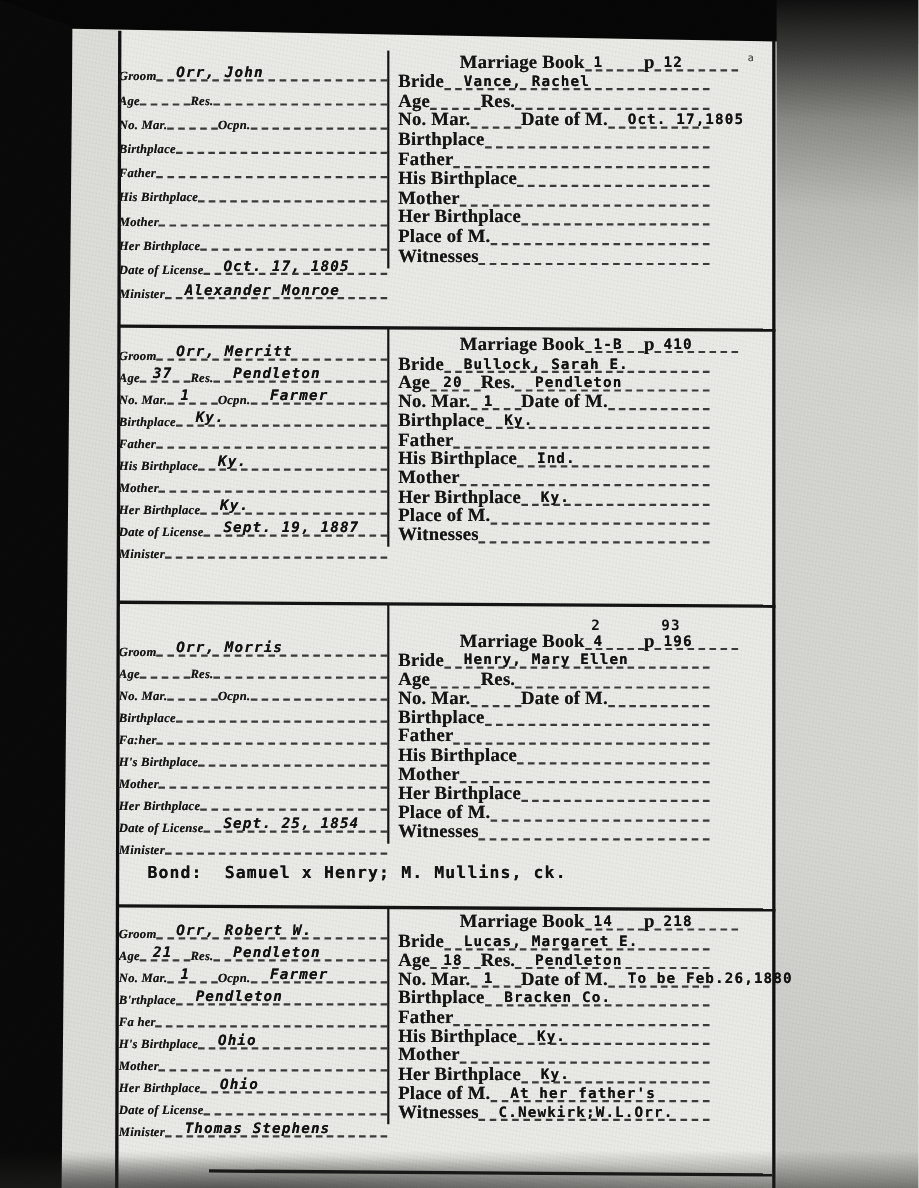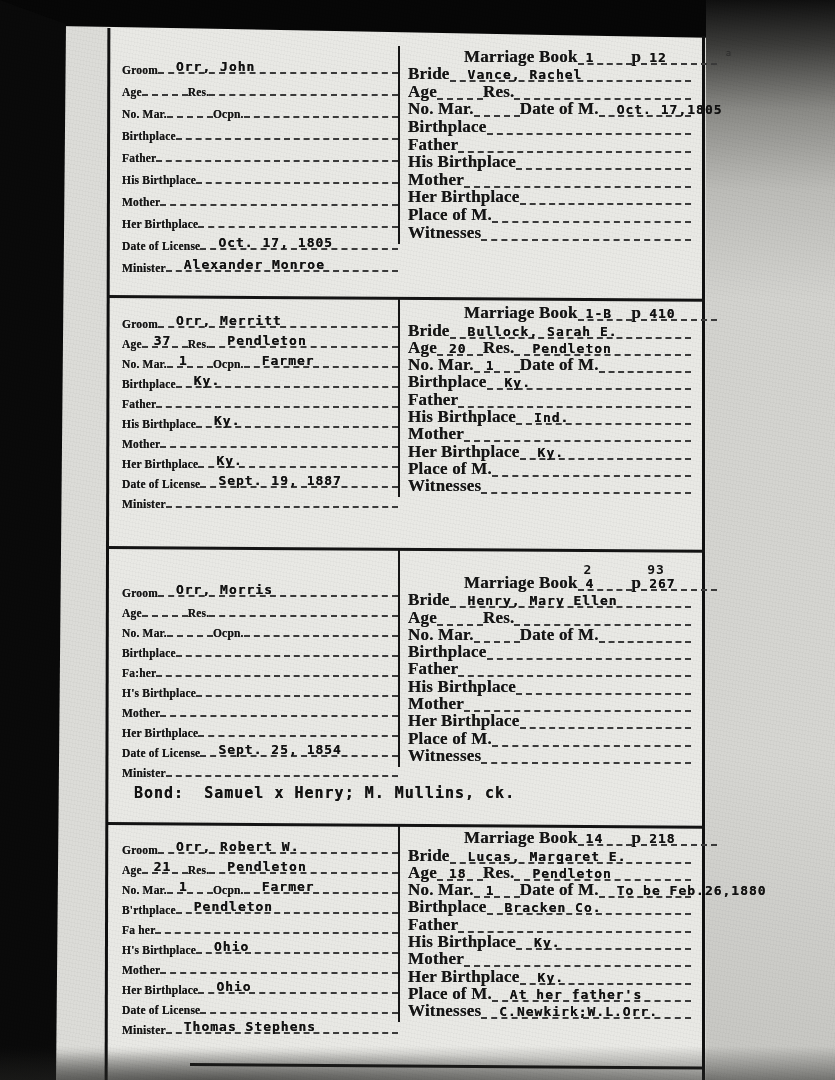--- a/index.html
+++ b/index.html
@@ -30,21 +30,21 @@
   .hdiv{position:absolute;left:108px;width:597px;height:3px;background:#141414;transform:rotate(.35deg);transform-origin:left center;}
   .d1{top:295px;} .d2{top:546px;} .d3{top:822px;}
   .d4{top:1063px;left:190px;width:512px;transform:rotate(.4deg);}
   
   .record{position:absolute;left:108px;width:597px;}
   .r1{top:46px;height:250px;}
   .r2{top:299px;height:247px;}
   .r3{top:550px;height:272px;}
   .r4{top:825px;height:255px;}
   .cols{display:flex;align-items:flex-start;}
-  .gcol{width:290px;padding-left:14px;box-sizing:border-box;}
+  .gcol{width:244px;box-sizing:border-box;font-style:italic;}
   .bcol{width:303px;box-sizing:border-box;border-left:2px solid #151515;padding-left:8px;padding-right:10px;}
   .r1 .gcol{padding-top:9px;}  .r1 .bcol{padding-top:4px;}
   .r2 .gcol{padding-top:12px;} .r2 .bcol{padding-top:8px;}
   .r3 .gcol{padding-top:30px;} .r3 .bcol{padding-top:12px;}
   .r4 .gcol{padding-top:12px;} .r4 .bcol{padding-top:7px;}
   .row{display:flex;align-items:flex-end;position:relative;}
   .gcol .row{height:20px;}
   .r1 .gcol .row{height:22px;}
   .bcol .row{height:17.3px;}
   .r1 .bcol .row{height:17.6px;}
@@ -395,21 +395,21 @@
     <div class="bcol">
         <div class="row hrow">
           <span class="lbl">Marriage Book</span>
           <span class="leader wb">
             <span class="topval">2</span>
             <span class="val">4</span>
           </span>
           <span class="lbl">p</span>
           <span class="leader wp">
             <span class="topval">93</span>
-            <span class="val">267</span>
+            <span class="val">196</span>
           </span>
         </div>
         <div class="row">
           <span class="lbl">Bride</span>
           <span class="leader">
             <span class="val">Henry, Mary Ellen</span>
           </span>
         </div>
         <div class="row">
           <span class="lbl">Age</span>

